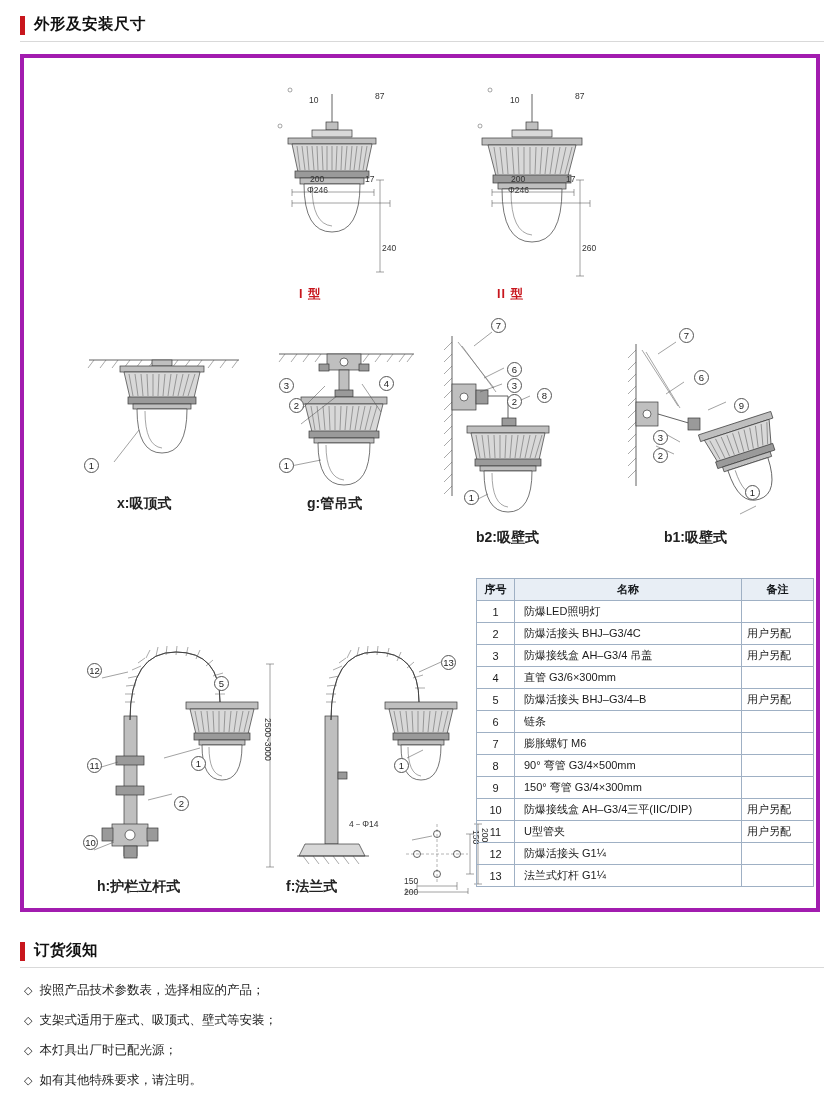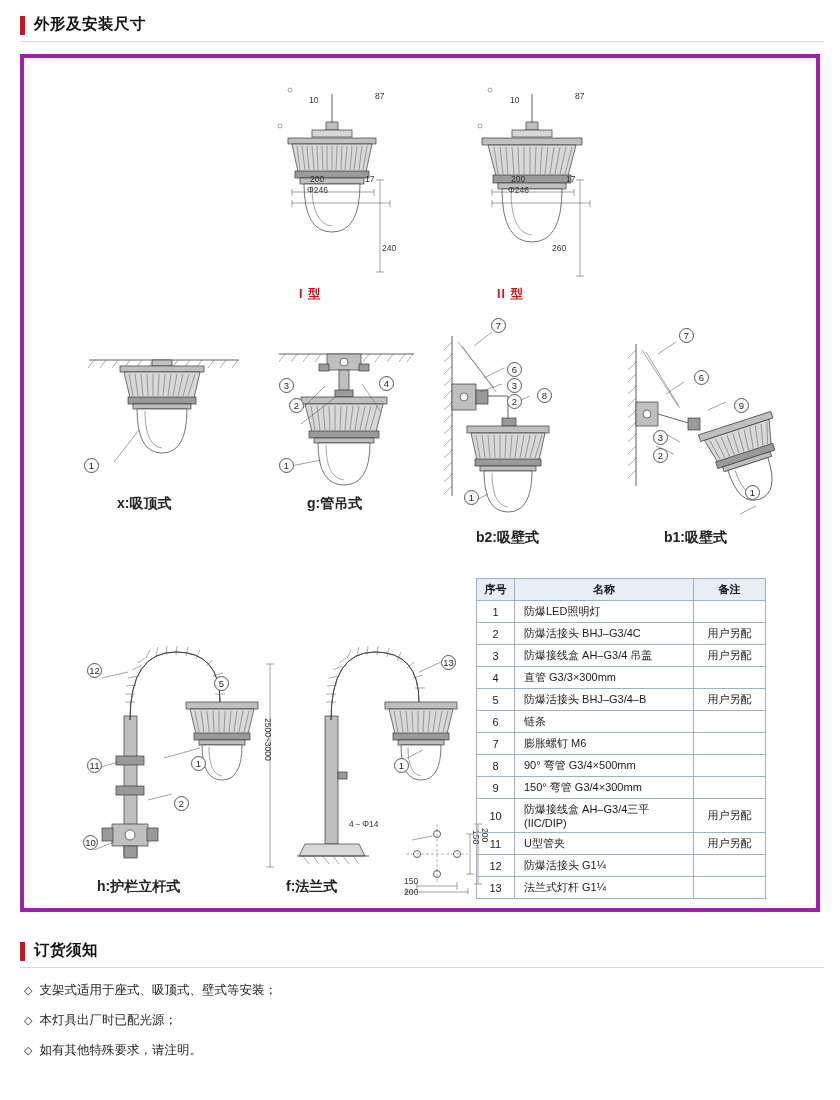--- a/index.html
+++ b/index.html
@@ -98,39 +98,39 @@
   .dim.vert {
     writing-mode: vertical-rl;
     text-orientation: mixed;
   }
 
   
   .parts-table {
     position: absolute;
     left: 452px;
     top: 520px;
-    width: 290px;
+    width: 338px;
     border-collapse: collapse;
     font-size: 11px;
   }
   .parts-table th, .parts-table td {
     border: 1px solid #9fb0c4;
     padding: 3px 5px;
     height: 19px;
     box-sizing: border-box;
   }
   .parts-table thead th {
     background: #e8eef5;
     font-weight: bold;
     text-align: center;
     color: #14181c;
   }
   .parts-table td.c-no { width: 38px; text-align: center; }
   .parts-table td.c-name { padding-left: 9px; }
-  .parts-table td.c-note { width: 72px; text-align: center; }
+  .parts-table td.c-note { width: 72px; text-align: left; }
 
   
   .notice {
     position: absolute;
     left: 16px;
     top: 940px;
     width: 808px;
   }
   .notice-list {
     margin: 14px 0 0 6px;
@@ -263,21 +263,21 @@
         <rect x="36" y="103" width="68" height="6" class="fill-m"></rect>
         <path d="M40 109 Q40 162 70 162 Q100 162 100 109 Z" class="fill-w"></path>
         <path d="M49 111 Q49 153 70 155" class="ln-thin"></path>
       </svg>
     </div>
     <div class="abs dim" style="left:486px; top:37px;">10</div>
     <div class="abs dim" style="left:551px; top:33px;">87</div>
     <div class="abs dim" style="left:487px; top:116px;">200</div>
     <div class="abs dim" style="left:542px; top:116px;">17</div>
     <div class="abs dim" style="left:484px; top:127px;">Φ246</div>
-    <div class="abs dim" style="left:528px; top:185px;text-align:right;">260</div>
+    <div class="abs dim" style="left:558px; top:185px;text-align:right;">260</div>
     <div class="abs" style="left:462px; top:125px;">
       <svg width="110" height="30" viewBox="0 0 110 30">
         <line x1="6" y1="9" x2="88" y2="9" class="ln-dim"></line>
         <line x1="6" y1="6" x2="6" y2="13" class="ln-dim"></line>
         <line x1="88" y1="6" x2="88" y2="13" class="ln-dim"></line>
         <line x1="6" y1="20" x2="104" y2="20" class="ln-dim"></line>
         <line x1="6" y1="17" x2="6" y2="24" class="ln-dim"></line>
         <line x1="104" y1="17" x2="104" y2="24" class="ln-dim"></line>
       </svg>
     </div>
@@ -710,21 +710,21 @@
           <td class="c-name">防爆活接头 BHJ–G3/4C</td>
           <td class="c-note">用户另配</td>
         </tr>
         <tr>
           <td class="c-no">3</td>
           <td class="c-name">防爆接线盒 AH–G3/4 吊盖</td>
           <td class="c-note">用户另配</td>
         </tr>
         <tr>
           <td class="c-no">4</td>
-          <td class="c-name">直管 G3/3×300mm</td>
+          <td class="c-name">直管 G3/6×300mm</td>
           <td class="c-note"></td>
         </tr>
         <tr>
           <td class="c-no">5</td>
           <td class="c-name">防爆活接头 BHJ–G3/4–B</td>
           <td class="c-note">用户另配</td>
         </tr>
         <tr>
           <td class="c-no">6</td>
           <td class="c-name">链条</td>
@@ -770,20 +770,23 @@
 
   </div>
 
   <div class="notice">
     <div class="section-head" style="padding-top:0; padding-left:4px;">
       <div class="section-bar"></div>
       <div class="section-title">订货须知</div>
     </div>
     <div class="head-rule"></div>
     <ul class="notice-list">
+      <li>
+        <span class="diamond">◇</span><span>按照产品技术参数表，选择相应的产品；</span>
+      </li>
       <li>
         <span class="diamond">◇</span><span>支架式适用于座式、吸顶式、壁式等安装；</span>
       </li>
       <li>
         <span class="diamond">◇</span><span>本灯具出厂时已配光源；</span>
       </li>
       <li>
         <span class="diamond">◇</span><span>如有其他特殊要求，请注明。</span>
       </li>
     </ul>

